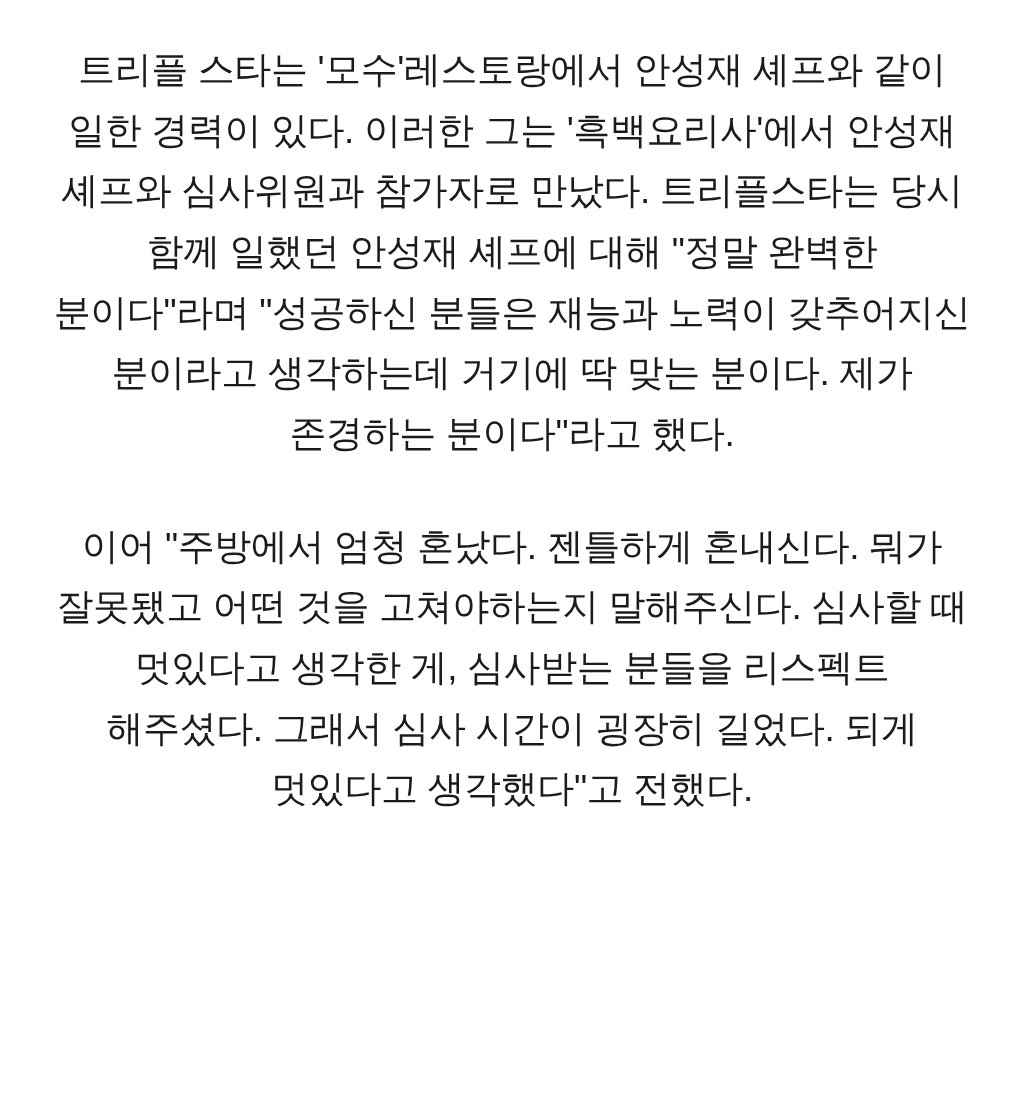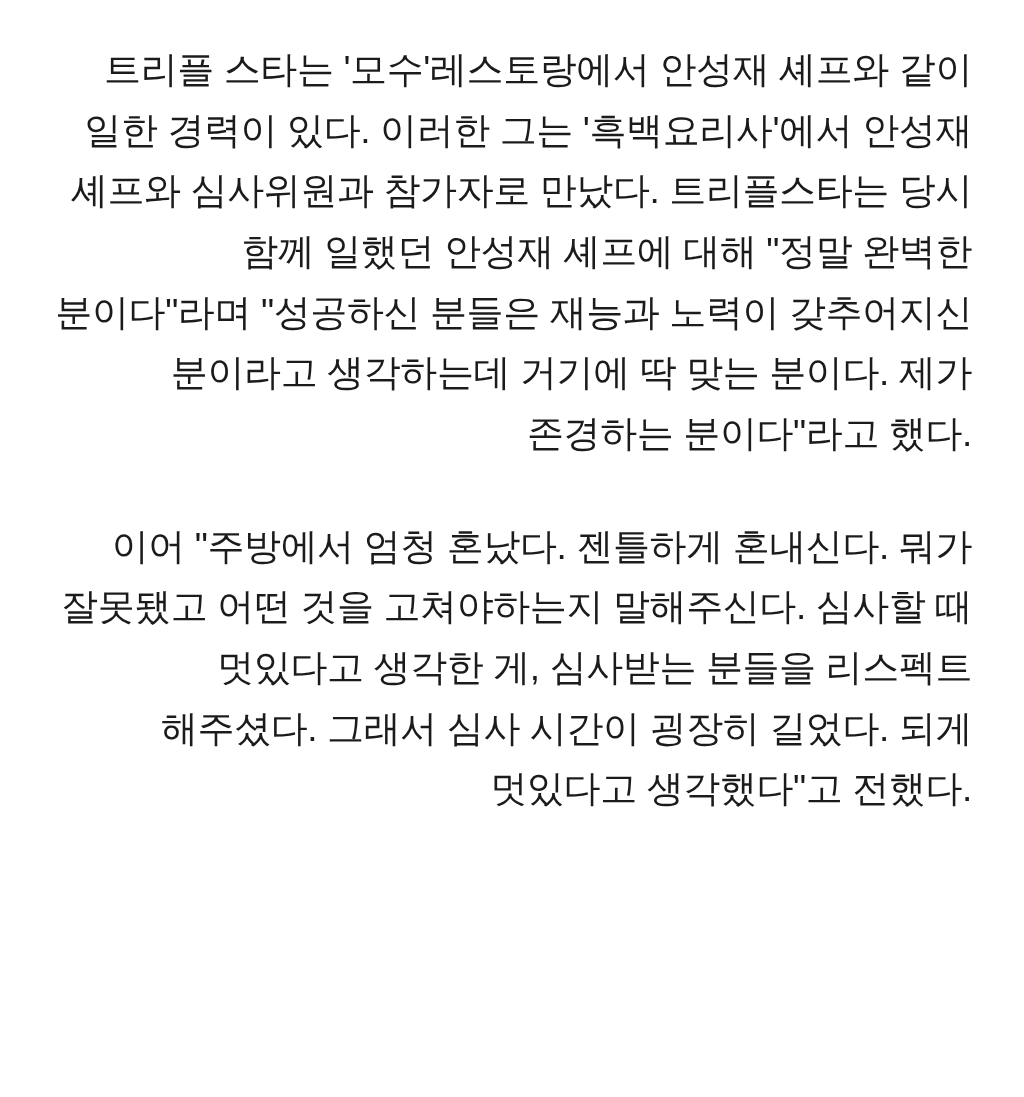--- a/index.html
+++ b/index.html
@@ -21,21 +21,21 @@
   }
   .article-paragraph {
     font-size: 37px;
     line-height: 1.64;
     letter-spacing: -0.4px;
     font-weight: 400;
     color: #1b1b1b;
     margin: 0 0 52px 0;
     word-break: keep-all;
     overflow-wrap: break-word;
-    text-align: right;
+    text-align: center;
   }
   .article-paragraph:last-child {
     margin-bottom: 0;
   }
 </style>
 </head>
 <body>
 
 <div class="article-body">
   <p class="article-paragraph">트리플 스타는 '모수'레스토랑에서 안성재 셰프와 같이 일한 경력이 있다. 이러한 그는 '흑백요리사'에서 안성재 셰프와 심사위원과 참가자로 만났다. 트리플스타는 당시 함께 일했던 안성재 셰프에 대해 "정말 완벽한 분이다"라며 "성공하신 분들은 재능과 노력이 갖추어지신 분이라고 생각하는데 거기에 딱 맞는 분이다. 제가 존경하는 분이다"라고 했다.</p>

